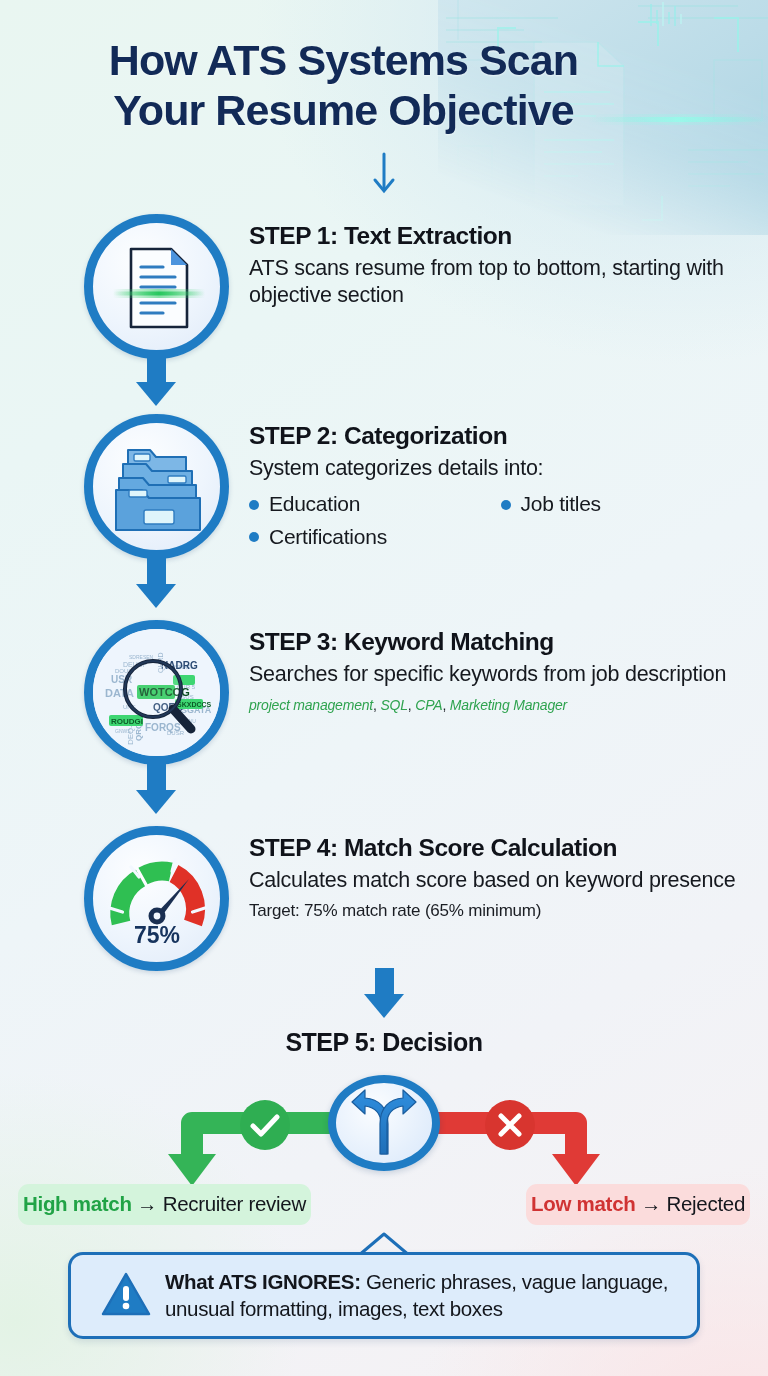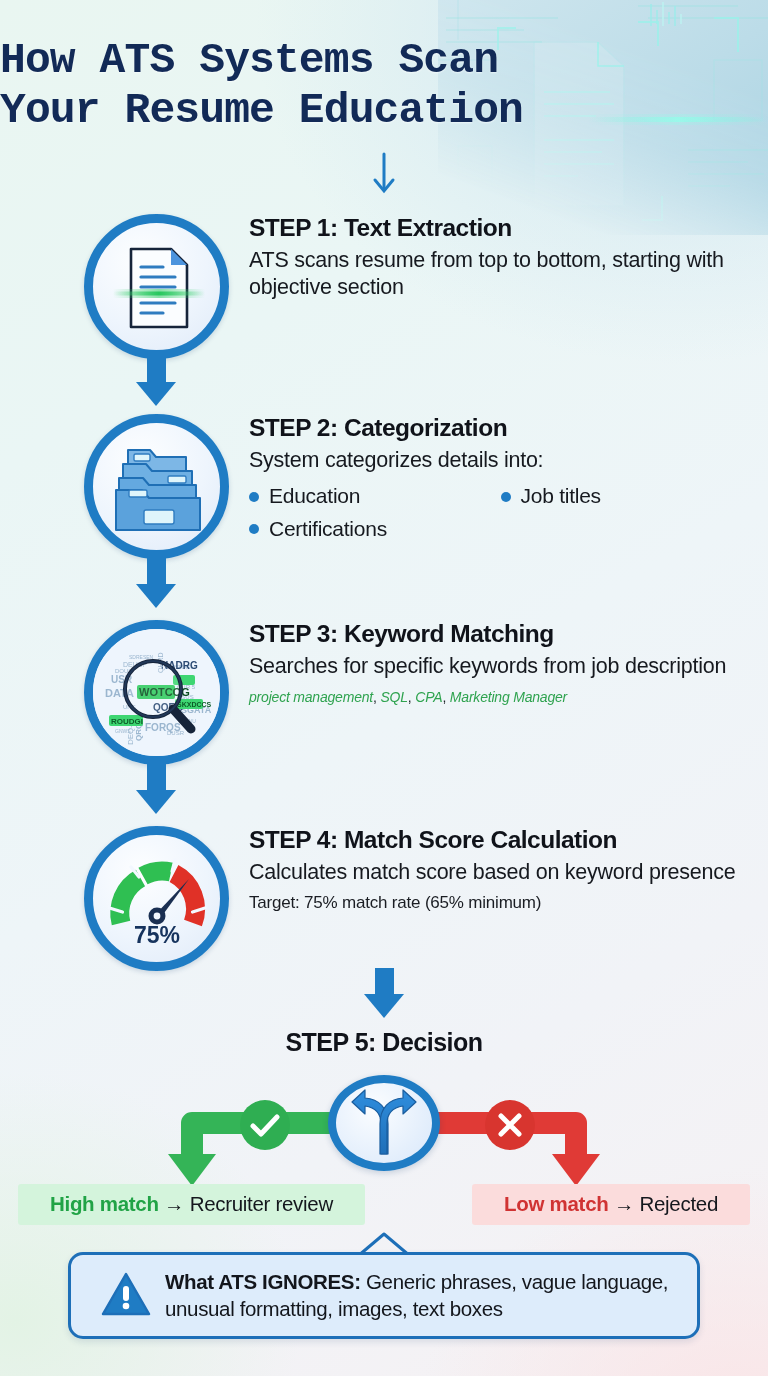--- a/index.html
+++ b/index.html
@@ -18,59 +18,59 @@
   }
 
   
   .tech{position:absolute;top:0;right:0;width:330px;height:235px;overflow:hidden;
         -webkit-mask-image:linear-gradient(200deg,#000 28%,rgba(0,0,0,.75) 52%,rgba(0,0,0,0) 83%);
         mask-image:linear-gradient(200deg,#000 28%,rgba(0,0,0,.75) 52%,rgba(0,0,0,0) 83%);}
   .tech svg{display:block;}
 
   
   .title{
-    position:absolute;top:36px;left:0;width:687px;text-align:left;
+    position:absolute;top:36px;left:0;width:687px;text-align:center;
     color:#122a57;font-weight:bold;font-size:43px;line-height:1.16;
-    letter-spacing:-.9px;font-family:Liberation Mono, monospace;
+    letter-spacing:-.9px;font-family:Liberation Sans, sans-serif;
     text-shadow:0 1px 2px rgba(255,255,255,.6);
   }
   .title span{display:block;}
 
   .top-arrow{position:absolute;top:152px;left:0;width:768px;text-align:center;}
 
   
   .step{position:absolute;left:0;width:768px;}
   .badge{position:absolute;left:84px;top:0;width:145px;height:145px;}
   .badge .ring{
     position:absolute;inset:0;border-radius:50%;
     border:9px solid #1f7cc4;
     background:radial-gradient(circle at 38% 30%,#fdfeff 0%,#eef5fd 55%,#dfeaf8 100%);
     box-sizing:border-box;
     box-shadow:0 2px 5px rgba(20,60,110,.18);
   }
   .badge .art{position:absolute;inset:9px;border-radius:50%;overflow:hidden;display:flex;align-items:center;justify-content:center;}
 
-  .txt{position:absolute;left:249px;right:16px;top:0;}
+  .txt{position:absolute;left:249px;right:16px;top:8px;}
   .h{font-size:24.5px;font-weight:bold;color:#10131a;letter-spacing:-.5px;line-height:1.15;margin-bottom:5px;}
   .p{font-size:21.5px;color:#16191f;line-height:1.26;letter-spacing:-.25px;}
   .sub{font-size:17px;color:#1a1d23;margin-top:7px;letter-spacing:-.2px;}
   .kw{font-size:14px;color:#2fa34f;font-style:italic;margin-top:9px;letter-spacing:-.2px;}
   .kw i.c{color:#1d2128;font-style:normal;}
 
   .bullets{display:flex;flex-wrap:wrap;margin-top:6px;}
   .bul{width:50%;display:flex;align-items:center;font-size:21px;color:#16191f;line-height:1.55;letter-spacing:-.25px;}
   .bul .dot{width:10px;height:10px;border-radius:50%;background:#1f7cc4;margin-right:10px;flex:0 0 auto;}
 
   
   .conn{position:absolute;left:0;width:768px;}
 
   
   .s5title{position:absolute;left:0;width:768px;text-align:center;font-size:25px;font-weight:bold;color:#10131a;letter-spacing:-.5px;}
   .pill{
-    position:absolute;border-radius:3px;padding:8px 32px;font-size:20.5px;letter-spacing:-.3px;
+    position:absolute;border-radius:11px;padding:8px 5px;font-size:20.5px;letter-spacing:-.3px;
     color:#14171d;white-space:nowrap;line-height:1.2;
   }
   .pill b{font-weight:bold;}
   .pill.good{background:#d4f4dc;left:18px;top:1184px;}
   .pill.good b{color:#21a346;}
   .pill.bad{background:#fbdcdc;right:18px;top:1184px;}
   .pill.bad b{color:#d03333;}
 
   
   .note{
@@ -137,21 +137,21 @@
       </g>
       <g fill="none" stroke="#9ae8e6" stroke-width="1" opacity=".4">
         <rect x="20" y="146" width="34" height="46"></rect>
         <rect x="276" y="60" width="48" height="60"></rect>
       </g>
     </svg>
   </div>
 
   <div class="title">
     <span>How ATS Systems Scan</span>
-    <span>Your Resume Education</span>
+    <span>Your Resume Objective</span>
   </div>
 
   <div class="top-arrow">
     <svg width="26" height="44" viewBox="0 0 26 44">
         <g stroke="#1f7cc4" stroke-width="3" fill="none" stroke-linecap="round">
           <path d="M13 2 V36"></path>
           <path d="M4 28 L13 39 L22 28"></path>
         </g>
       </svg>
   </div>

